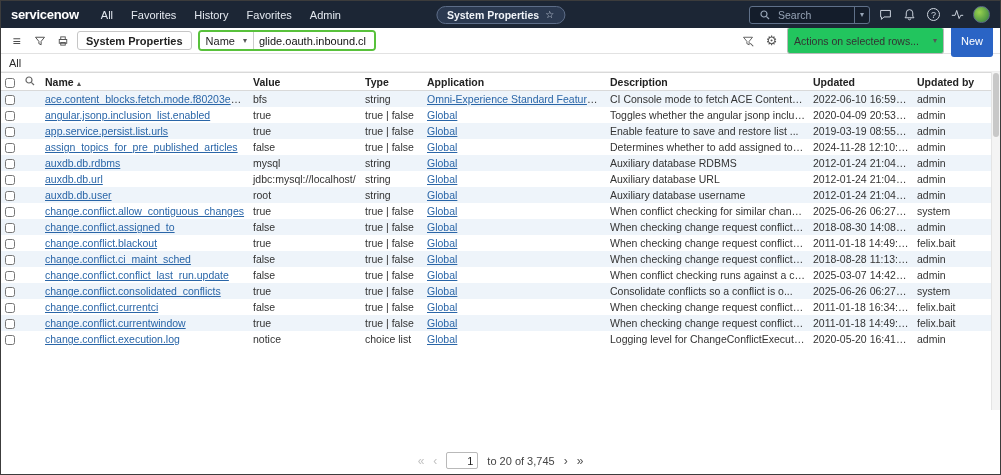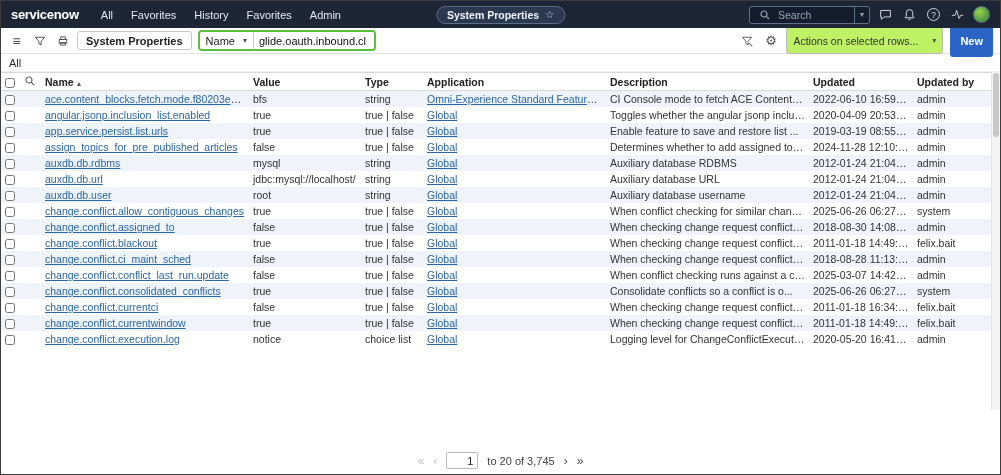--- a/index.html
+++ b/index.html
@@ -69,24 +69,24 @@
   .field-caret { font-size:8px; color:#555; }
   .list-search-input {
     border:none; outline:none; font-size:11px; width:120px; padding:0 5px;
     font-family:"Liberation Sans", sans-serif; color:#111;
   }
   .toolbar-right { margin-left:auto; display:flex; align-items:center; gap:7px; }
   .gear-glyph { font-size:13px; color:#555; line-height:1; }
   .actions-select {
     border:1px solid #b9b9b9; border-radius:3px; height:27px;
     display:flex; align-items:center; gap:14px; padding:0 6px;
-    font-size:10.5px; color:#333; background:#bef264;
+    font-size:10.5px; color:#333; background:#22c55e;
   }
   .new-button {
-    background:#2a64c5; color:#fff; font-size:11px; font-weight:bold;
+    background:#2a64c5; color:#fff; font-size:11px; font-weight:normal;
     border:none; border-radius:3px; height:32px; padding:0 10px;
     font-family:"Liberation Sans", sans-serif;
   }
   
   .breadcrumb-row {
     height:18px; display:flex; align-items:center; padding:0 8px;
     font-size:11px; color:#2b2b2b; border-bottom:1px solid #efefef; background:#fff;
   }
   
   .table-wrap { position:relative; }

